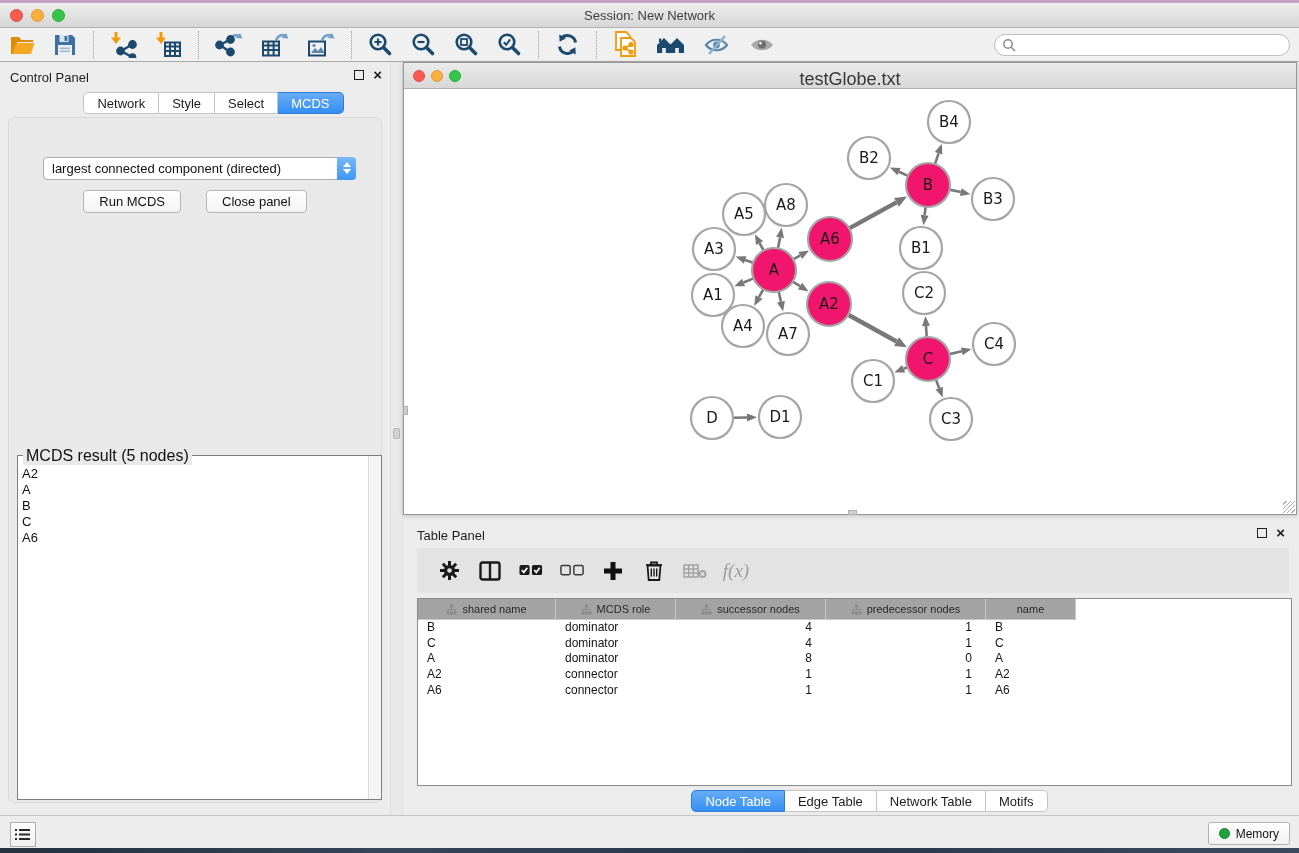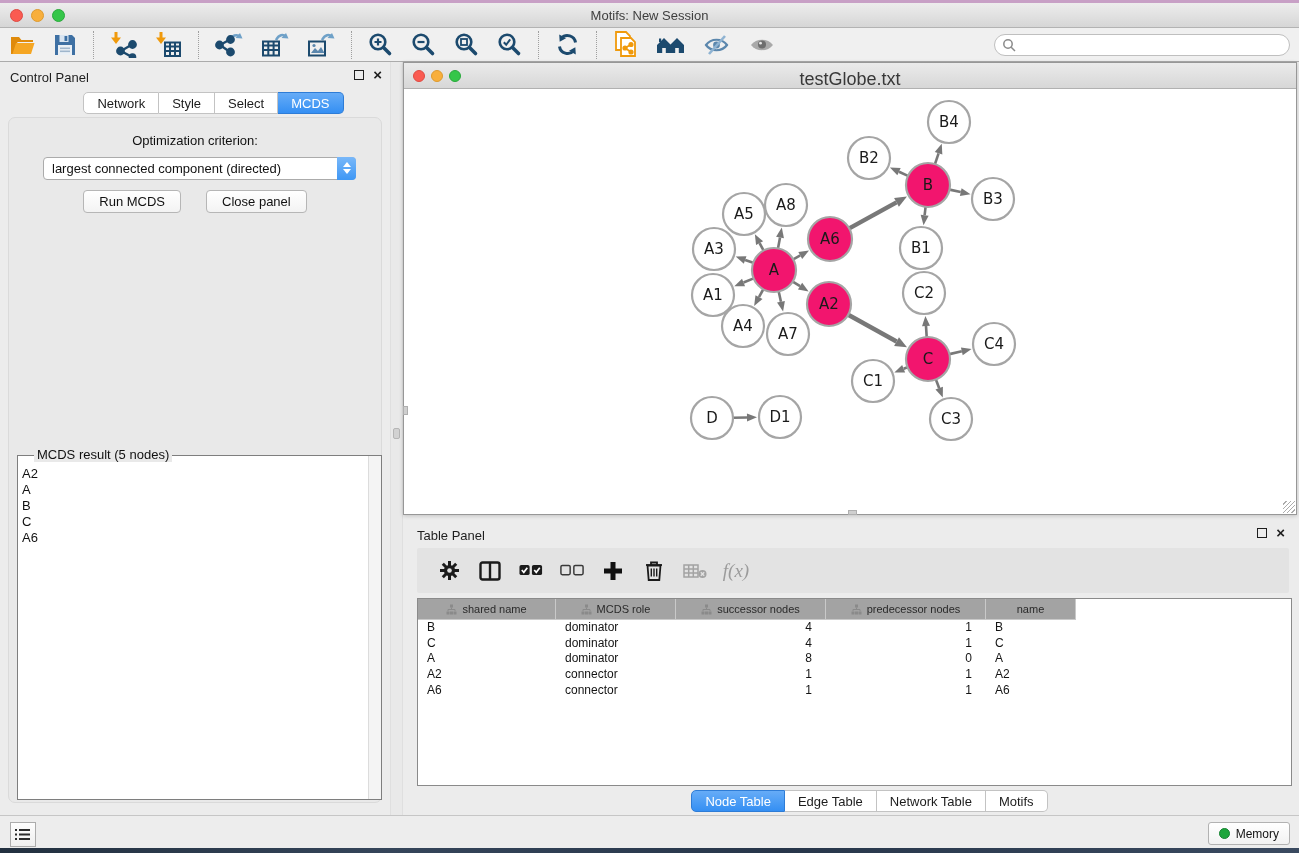--- a/index.html
+++ b/index.html
@@ -59,22 +59,22 @@
     background:linear-gradient(#79B8F9,#3E97F5); display:flex; flex-direction:column;
     align-items:center; justify-content:center; gap:2px; }
   .tri-up { width:0; height:0; border-left:4px solid transparent; border-right:4px solid transparent; border-bottom:5px solid #fff; }
   .tri-down { width:0; height:0; border-left:4px solid transparent; border-right:4px solid transparent; border-top:5px solid #fff; }
   .cp-buttons { position:absolute; left:0; top:72px; width:100%; display:flex; justify-content:center; gap:25px; }
   .mac-btn { background:linear-gradient(#FFFFFF,#F3F3F3); border:1px solid #B6B6B6; border-radius:4px;
     font-size:13px; color:#111; padding:3px 15px; height:23px; }
 
   .result-box { position:absolute; left:8px; top:337px; width:365px; height:345px;
     border:1px solid #7E7E7E; background:#FFF; }
-  .result-legend { position:absolute; left:16px; top:-9px; background:#E9E9E9; padding:0 3px;
-    font-size:13px; color:#111; }
+  .result-legend { position:absolute; left:5px; top:-9px; background:#E9E9E9; padding:0 3px;
+    font-size:16px; color:#111; }
   .result-scroll { position:absolute; right:0; top:0; bottom:0; width:13px; background:#F4F4F4; border-left:1px solid #DCDCDC; }
   .result-list { list-style:none; padding:10px 0 0 4px; }
   .result-list li { font-size:13px; line-height:16px; color:#111; }
 
   
   .vdivider { position:absolute; left:390px; top:0; width:13px; height:753px; background:#E9E9E9;
     border-left:1px solid #DFDFDF; border-right:1px solid #DFDFDF; }
   .vgrip { position:absolute; left:2px; top:366px; width:7px; height:11px; background:#D2D2D2;
     border:1px solid #B5B5B5; border-radius:2px; }
 
@@ -127,21 +127,21 @@
 
 <div id="screen">
   <div class="wp-top"></div>
 
   <div class="titlebar">
     <div class="lights">
       <span class="light red"></span>
       <span class="light yellow"></span>
       <span class="light green"></span>
     </div>
-    <div class="wtitle">Motifs: New Session</div>
+    <div class="wtitle">Session: New Network</div>
   </div>
 
   <div class="toolbar">
     <div class="tbtn">
       <svg width="26" height="24" viewBox="0 0 26 24">
         <path d="M2 4h8l2.4 3H24v2H8.5L5 21H2z" fill="#DF8A0B"></path>
         <path d="M7 10h18.5l-3.5 11H3.5z" fill="#F5A623"></path>
       </svg>
     </div>
     <div class="tbtn">
@@ -298,21 +298,20 @@
           <span class="close-btn">×</span>
         </span>
       </div>
       <div class="tab-group" id="cp-tabs">
           <div class="tab">Network</div>
           <div class="tab">Style</div>
           <div class="tab">Select</div>
           <div class="tab active">MCDS</div>
         </div>
       <div class="cp-content">
-        <div class="opt-label">Optimization criterion:</div>
         <div class="criterion">
           <span class="val">largest connected component (directed)</span>
           <span class="stepper">
             <span class="tri-up"></span>
               <span class="tri-down"></span>
           </span>
         </div>
         <div class="cp-buttons">
           <button class="mac-btn">Run MCDS</button>
           <button class="mac-btn">Close panel</button>

